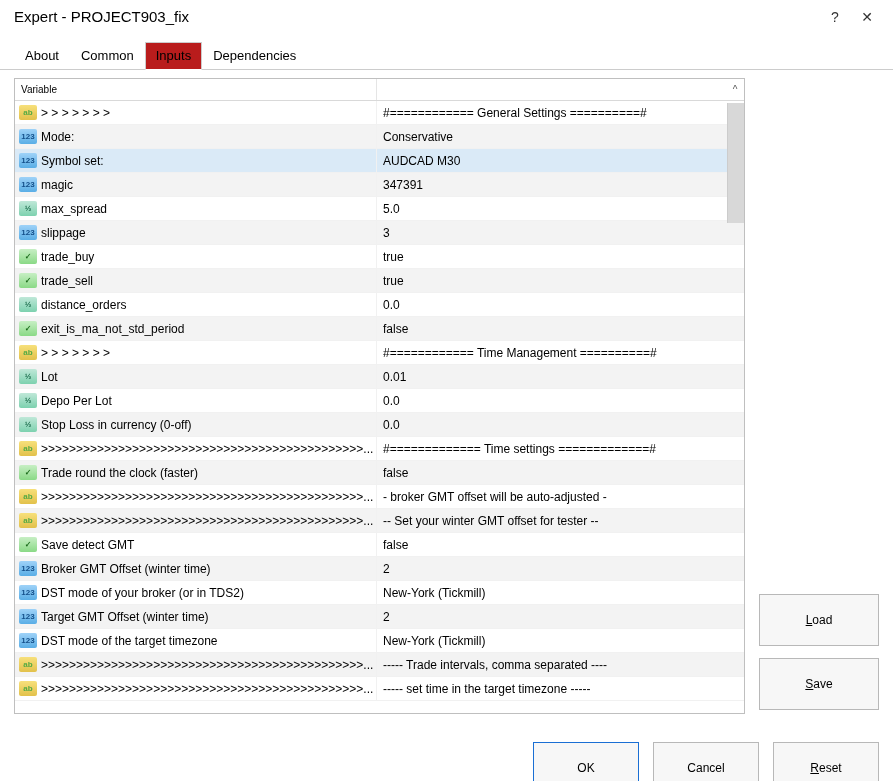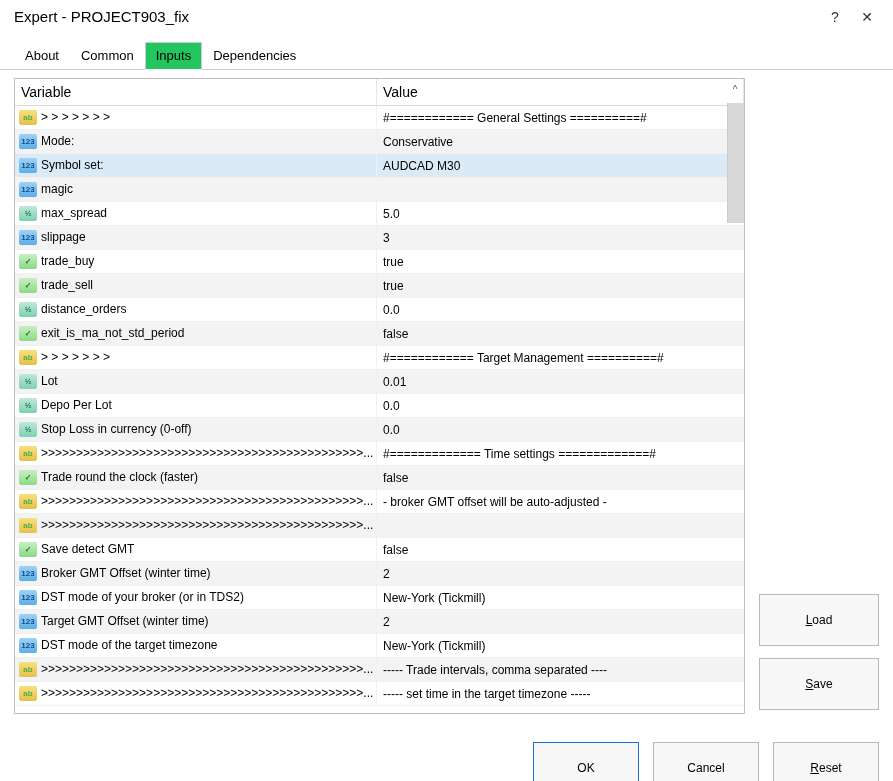--- a/index.html
+++ b/index.html
@@ -4,36 +4,36 @@
 <style>
 * { box-sizing: border-box; margin: 0; padding: 0; }
 body { font-family: "Segoe UI", Tahoma, sans-serif; font-size: 12px; background: #fff; color: #000; width: 893px; height: 781px; overflow: hidden; }
 
 .titlebar { display: flex; align-items: center; padding: 8px 10px 10px 14px; }
 .titlebar .title { flex: 1; font-size: 15px; }
 .titlebar .btn { width: 32px; text-align: center; font-size: 14px; color: #333; cursor: pointer; }
 
 .tabs { display: flex; border-bottom: 1px solid #ccc; padding: 0 14px; margin-top: 6px; }
 .tab { padding: 5px 10px 6px; font-size: 13px; cursor: pointer; position: relative; bottom: -1px; border: 1px solid transparent; }
-.tab.active { border: 1px solid #ccc; border-bottom: 1px solid #fff; background: #22c55e; }
+.tab.active { border: 1px solid #ccc; border-bottom: 1px solid #fff; background: #b91c1c; }
 
 .content { display: flex; padding: 8px 14px 6px 14px; gap: 14px; }
 
 .grid-wrap { flex: 1; border: 1px solid #bfbfbf; position: relative; height: 636px; }
 .grid-header { display: flex; background: #fff; border-bottom: 1px solid #d9d9d9; }
-.grid-header .col { padding: 5px 6px; font-size: 14px; border-right: 1px solid #e5e5e5; }
+.grid-header .col { padding: 5px 6px; font-size: 10px; border-right: 1px solid #e5e5e5; }
 .col-var { width: 362px; }
 .col-val { flex: 1; }
 .scroll-up { position: absolute; right: 0; top: 0; width: 18px; height: 24px; text-align: center; line-height: 22px; font-size: 10px; color: #555; }
 
 .grid-body { max-height: 612px; overflow: hidden; }
 .row { display: flex; border-bottom: 1px solid #f1f1f1; background: #fff; }
 .row.alt { background: #f3f3f3; }
 .row.sel { background: #daeaf7; }
-.row .cell-var { width: 362px; padding: 4px 6px 4px 4px; display: flex; align-items: flex-start; gap: 4px; border-right: 1px solid #f1f1f1; }
+.row .cell-var { width: 362px; padding: 4px 6px 4px 4px; display: flex; align-items: flex-end; gap: 4px; border-right: 1px solid #f1f1f1; }
 .row .cell-val { flex: 1; padding: 4px 6px; display: flex; align-items: center; }
 
 .icon { width: 18px; height: 15px; border-radius: 2px; display: inline-flex; align-items: center; justify-content: center; font-size: 8px; font-weight: bold; color: #fff; flex-shrink: 0; }
 .icon.ab { background: linear-gradient(#f7e07b,#e2c14b); color: #5a4; }
 .icon.int { background: linear-gradient(#9ed2f8,#5aaee6); color: #15508a; }
 .icon.dec { background: linear-gradient(#bfe8d8,#7dd1af); color: #1a6a4a; }
 .icon.bool { background: linear-gradient(#c7efc4,#8ad986); color: #1c6b1c; }
 .scrollbar-right { position: absolute; right: 0; top: 24px; width: 17px; height: 120px; background: #d8d8d8; border-left: 1px solid #ccc; }
 
 .side { width: 120px; display: flex; flex-direction: column; justify-content: flex-end; gap: 12px; padding-bottom: 4px; }
@@ -57,21 +57,20 @@
   <div class="tab">About</div>
   <div class="tab">Common</div>
   <div class="tab active">Inputs</div>
   <div class="tab">Dependencies</div>
 </div>
 
 <div class="content">
   <div class="grid-wrap">
     <div class="grid-header">
       <div class="col col-var">Variable</div>
-      <div class="col col-val">Value</div>
       <div class="scroll-up">^</div>
     </div>
     <div class="scrollbar-right"></div>
     <div class="grid-body" id="grid-body">
         <div class="row">
           <div class="cell-var">
             <span class="icon ab">ab</span>
             <span>&gt;  &gt;  &gt;  &gt;  &gt;  &gt;  &gt;</span>
           </div>
           <div class="cell-val">
@@ -94,20 +93,23 @@
           </div>
           <div class="cell-val">
             <span>AUDCAD M30</span>
           </div>
         </div>
         <div class="row alt">
           <div class="cell-var">
             <span class="icon int">123</span>
             <span>magic</span>
           </div>
+          <div class="cell-val">
+            <span>347391</span>
+          </div>
         </div>
         <div class="row">
           <div class="cell-var">
             <span class="icon dec">½</span>
             <span>max_spread</span>
           </div>
           <div class="cell-val">
             <span>5.0</span>
           </div>
         </div>
@@ -155,21 +157,21 @@
           <div class="cell-val">
             <span>false</span>
           </div>
         </div>
         <div class="row">
           <div class="cell-var">
             <span class="icon ab">ab</span>
             <span>&gt;  &gt;  &gt;  &gt;  &gt;  &gt;  &gt;</span>
           </div>
           <div class="cell-val">
-            <span>#============ Target Management ==========#</span>
+            <span>#============ Time Management ==========#</span>
           </div>
         </div>
         <div class="row alt">
           <div class="cell-var">
             <span class="icon dec">½</span>
             <span>Lot</span>
           </div>
           <div class="cell-val">
             <span>0.01</span>
           </div>
@@ -216,20 +218,23 @@
             <span>&gt;&gt;&gt;&gt;&gt;&gt;&gt;&gt;&gt;&gt;&gt;&gt;&gt;&gt;&gt;&gt;&gt;&gt;&gt;&gt;&gt;&gt;&gt;&gt;&gt;&gt;&gt;&gt;&gt;&gt;&gt;&gt;&gt;&gt;&gt;&gt;&gt;&gt;&gt;&gt;&gt;&gt;&gt;&gt;&gt;&gt;...</span>
           </div>
           <div class="cell-val">
             <span>- broker GMT offset will be auto-adjusted -</span>
           </div>
         </div>
         <div class="row alt">
           <div class="cell-var">
             <span class="icon ab">ab</span>
             <span>&gt;&gt;&gt;&gt;&gt;&gt;&gt;&gt;&gt;&gt;&gt;&gt;&gt;&gt;&gt;&gt;&gt;&gt;&gt;&gt;&gt;&gt;&gt;&gt;&gt;&gt;&gt;&gt;&gt;&gt;&gt;&gt;&gt;&gt;&gt;&gt;&gt;&gt;&gt;&gt;&gt;&gt;&gt;&gt;&gt;&gt;...</span>
+          </div>
+          <div class="cell-val">
+            <span>-- Set your winter GMT offset for tester --</span>
           </div>
         </div>
         <div class="row">
           <div class="cell-var">
             <span class="icon bool">✓</span>
             <span>Save detect GMT</span>
           </div>
           <div class="cell-val">
             <span>false</span>
           </div>

